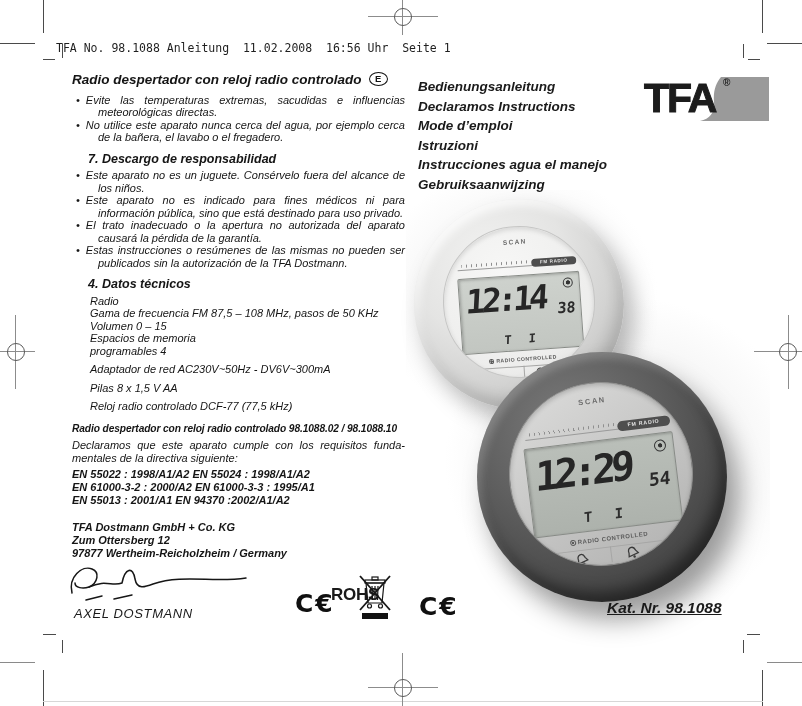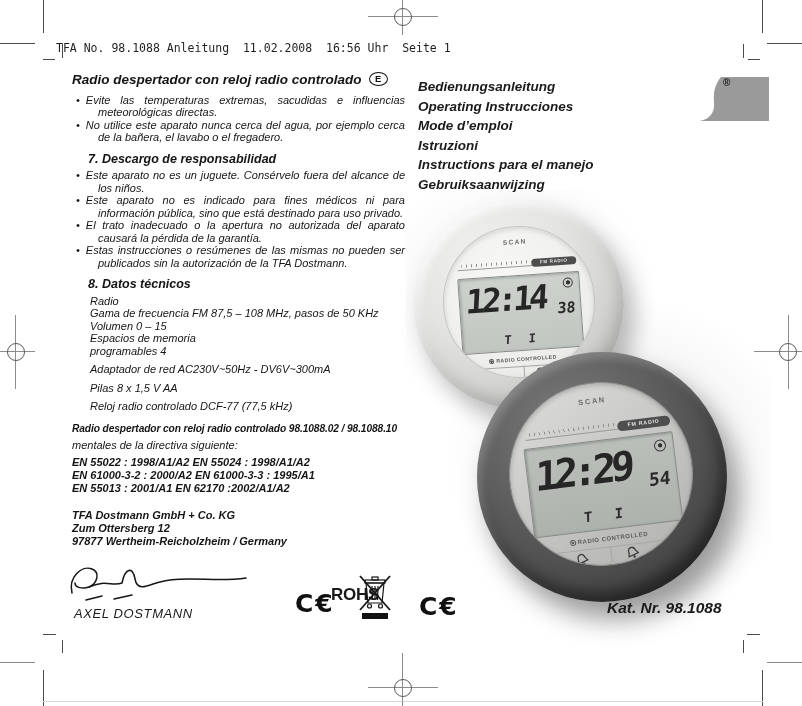--- a/index.html
+++ b/index.html
@@ -55,21 +55,21 @@
   .bin-svg { position:absolute; left:357px; top:569px; }
   
   .langs { position:absolute; left:418px; top:77px; font-size:13.5px; font-weight:bold; font-style:italic; line-height:19.5px; }
   .logo { position:absolute; left:642px; top:76px; width:128px; height:46px; }
   .logo svg { position:absolute; left:0; top:0; }
   .logo .tfa {
     position:absolute; left:2px; top:1px; font-size:41px; font-weight:bold; line-height:42px;
     letter-spacing:-2px; color:#1c1c1c; -webkit-text-stroke:1px #1c1c1c;
   }
   .logo .reg-mark { position:absolute; left:81px; top:1px; font-size:10px; font-weight:bold; }
-  .katnr { position:absolute; left:607px; top:599px; font-size:15.5px; font-weight:bold; font-style:italic; }
+  .katnr { position:absolute; left:607px; top:599px; font-size:15.5px; font-weight:bold; font-style:italic;text-decoration:underline; }
   
   .photo-bg {
     position:absolute; left:406px; top:190px; width:364px; height:436px;
     background:
       radial-gradient(ellipse 190px 170px at 30% 24%, #ebebeb 0%, rgba(235,235,235,0) 75%),
       radial-gradient(ellipse 230px 210px at 60% 62%, #e7e7e7 0%, rgba(231,231,231,0) 78%);
   }
   .clock { position:absolute; }
   .clock .ring { position:absolute; inset:0; border-radius:50%; }
   .clock .face { position:absolute; border-radius:50%; overflow:hidden; }
@@ -255,38 +255,39 @@
     </div>
     <div class="bullet"><span class="dot">•</span><span>Evite las temperaturas extremas, sacudidas e influencias meteorológicas directas.</span></div>
     <div class="bullet"><span class="dot">•</span><span>No utilice este aparato nunca cerca del agua, por ejemplo cerca de la bañera, el lavabo o el fregadero.</span></div>
 
     <div class="h">7. Descargo de responsabilidad</div>
     <div class="bullet"><span class="dot">•</span><span>Este aparato no es un juguete. Consérvelo fuera del alcance de los niños.</span></div>
     <div class="bullet"><span class="dot">•</span><span>Este aparato no es indicado para fines médicos ni para información pública, sino que está destinado para uso privado.</span></div>
     <div class="bullet"><span class="dot">•</span><span>El trato inadecuado o la apertura no autorizada del aparato causará la pérdida de la garantía.</span></div>
     <div class="bullet"><span class="dot">•</span><span>Estas instrucciones o resúmenes de las mismas no pueden ser publicados sin la autorización de la TFA Dostmann.</span></div>
 
-    <div class="h">8. Datos técnicos</div>
+    <div class="h">4. Datos técnicos</div>
     <div class="ind">Radio</div>
     <div class="ind">Gama de frecuencia FM 87,5 – 108 MHz, pasos de 50 KHz</div>
     <div class="ind">Volumen 0 – 15</div>
     <div class="ind">Espacios de memoria</div>
     <div class="ind">programables 4</div>
     <div class="ind gap">Adaptador de red AC230V~50Hz - DV6V~300mA</div>
     <div class="ind gap">Pilas  8 x 1,5 V AA</div>
     <div class="ind gap">Reloj radio controlado DCF-77 (77,5 kHz)</div>
 
     <div class="prod">Radio despertador con reloj radio controlado 98.1088.02 / 98.1088.10</div>
     <div class="stmt">
+      <div class="just-force">Declaramos que este aparato cumple con los requisitos funda-</div>
       <div>mentales de la directiva siguiente:</div>
     </div>
     <div class="std-block">
       <div class="std">EN 55022 : 1998/A1/A2 EN 55024 : 1998/A1/A2</div>
       <div class="std">EN 61000-3-2 : 2000/A2 EN 61000-3-3 : 1995/A1</div>
-      <div class="std">EN 55013 : 2001/A1 EN 62170 :2002/A1/A2</div>
+      <div class="std">EN 55013 : 2001/A1 EN 94370 :2002/A1/A2</div>
     </div>
     <div class="company-block">
       <div class="company">TFA Dostmann GmbH + Co. KG</div>
       <div class="company">Zum Ottersberg 12</div>
       <div class="company">97877 Wertheim-Reicholzheim / Germany</div>
     </div>
   </div>
 
   <svg class="sig-svg" width="192" height="46" viewBox="0 0 192 46">
     <g fill="none" stroke="#161616" stroke-width="1.5" stroke-linecap="round">
@@ -311,29 +312,30 @@
       <circle cx="22.5" cy="37" r="2"></circle>
       <line x1="2" y1="7" x2="32" y2="41" stroke-width="1.8"></line>
       <line x1="32" y1="7" x2="2" y2="41" stroke-width="1.8"></line>
     </g>
     <rect x="4" y="44" width="26" height="6" fill="#111"></rect>
   </svg>
   <div class="ce ce2">C€</div>
 
   <div class="langs">
     <div>Bedienungsanleitung</div>
-    <div>Operating Instrucciones</div>
+    <div>Declaramos Instructions</div>
     <div>Mode d’emploi</div>
     <div>Istruzioni</div>
-    <div>Instructions para el manejo</div>
+    <div>Instrucciones agua el manejo</div>
     <div>Gebruiksaanwijzing</div>
   </div>
 
   <div class="logo">
     <svg width="128" height="46" viewBox="0 0 128 46">
       <path d="M79 1 L127 1 L127 45 L58 45 C69 43 73 35 72 26 C71 15 74 7 79 1 Z" fill="#9a9a9a"></path>
     </svg>
+    <span class="tfa">TFA</span>
     <span class="reg-mark">®</span>
   </div>
 
   <div class="katnr">Kat. Nr. 98.1088</div>
 
 </div>
 
 </body></html>

